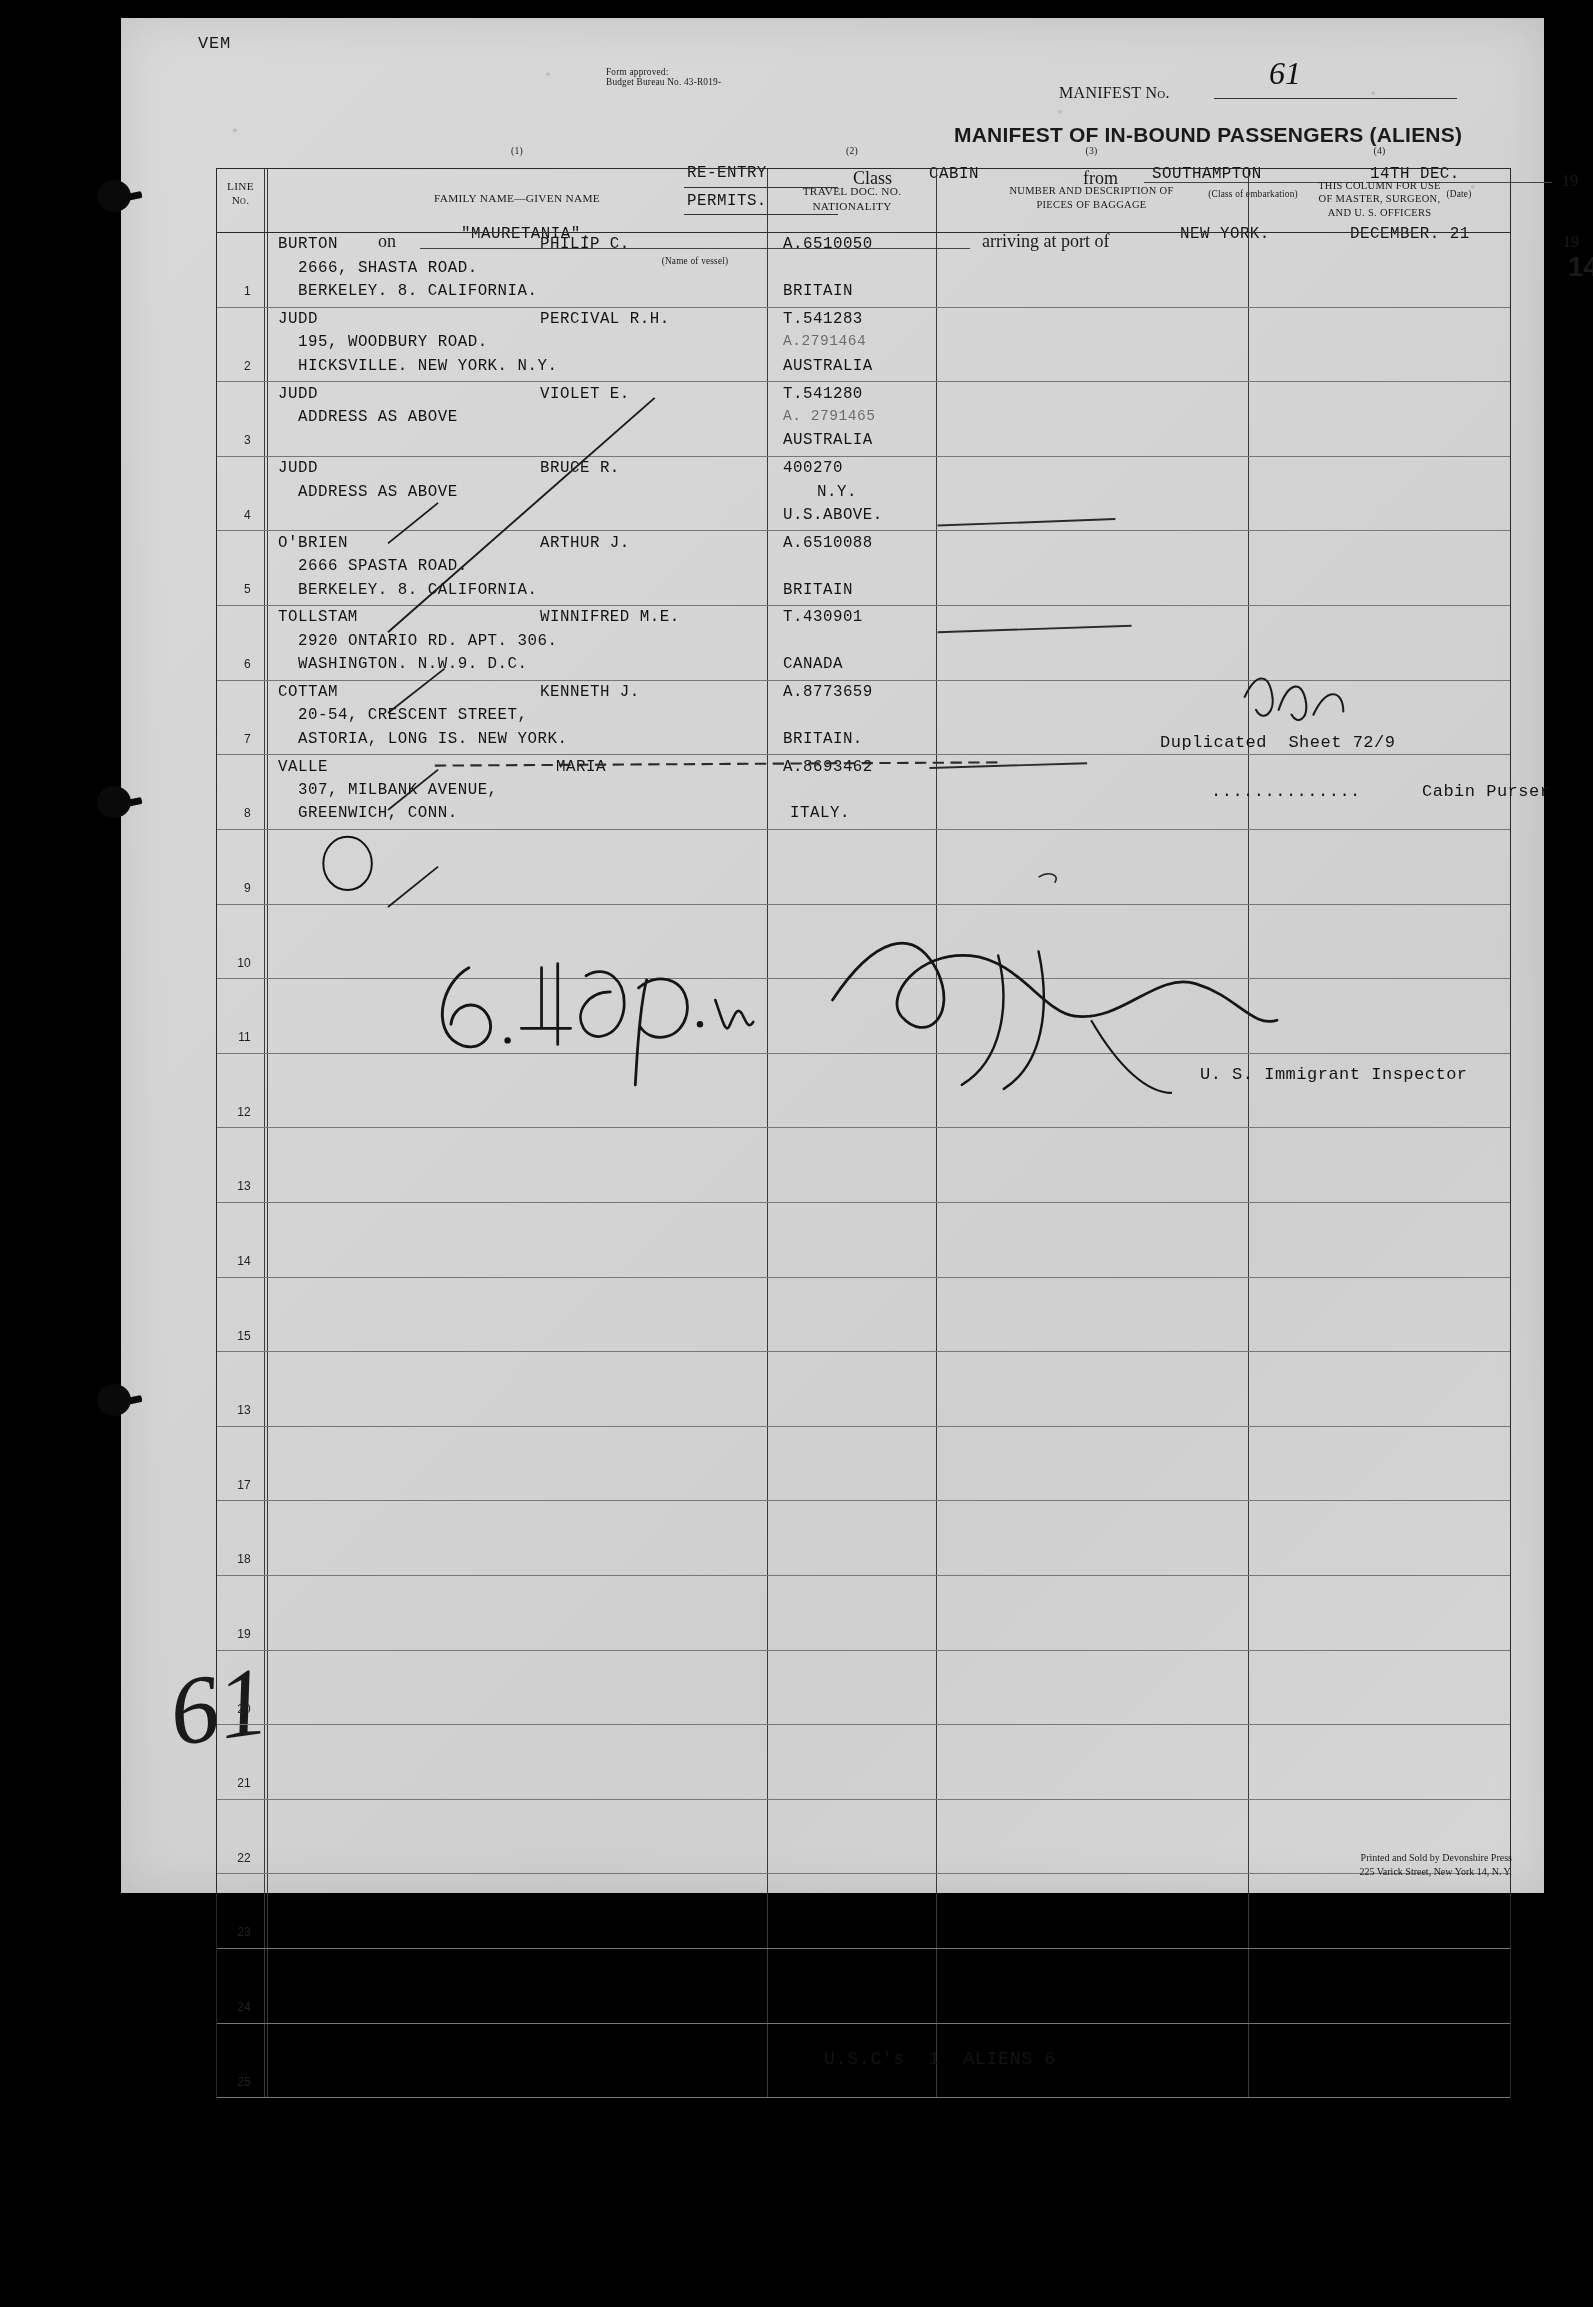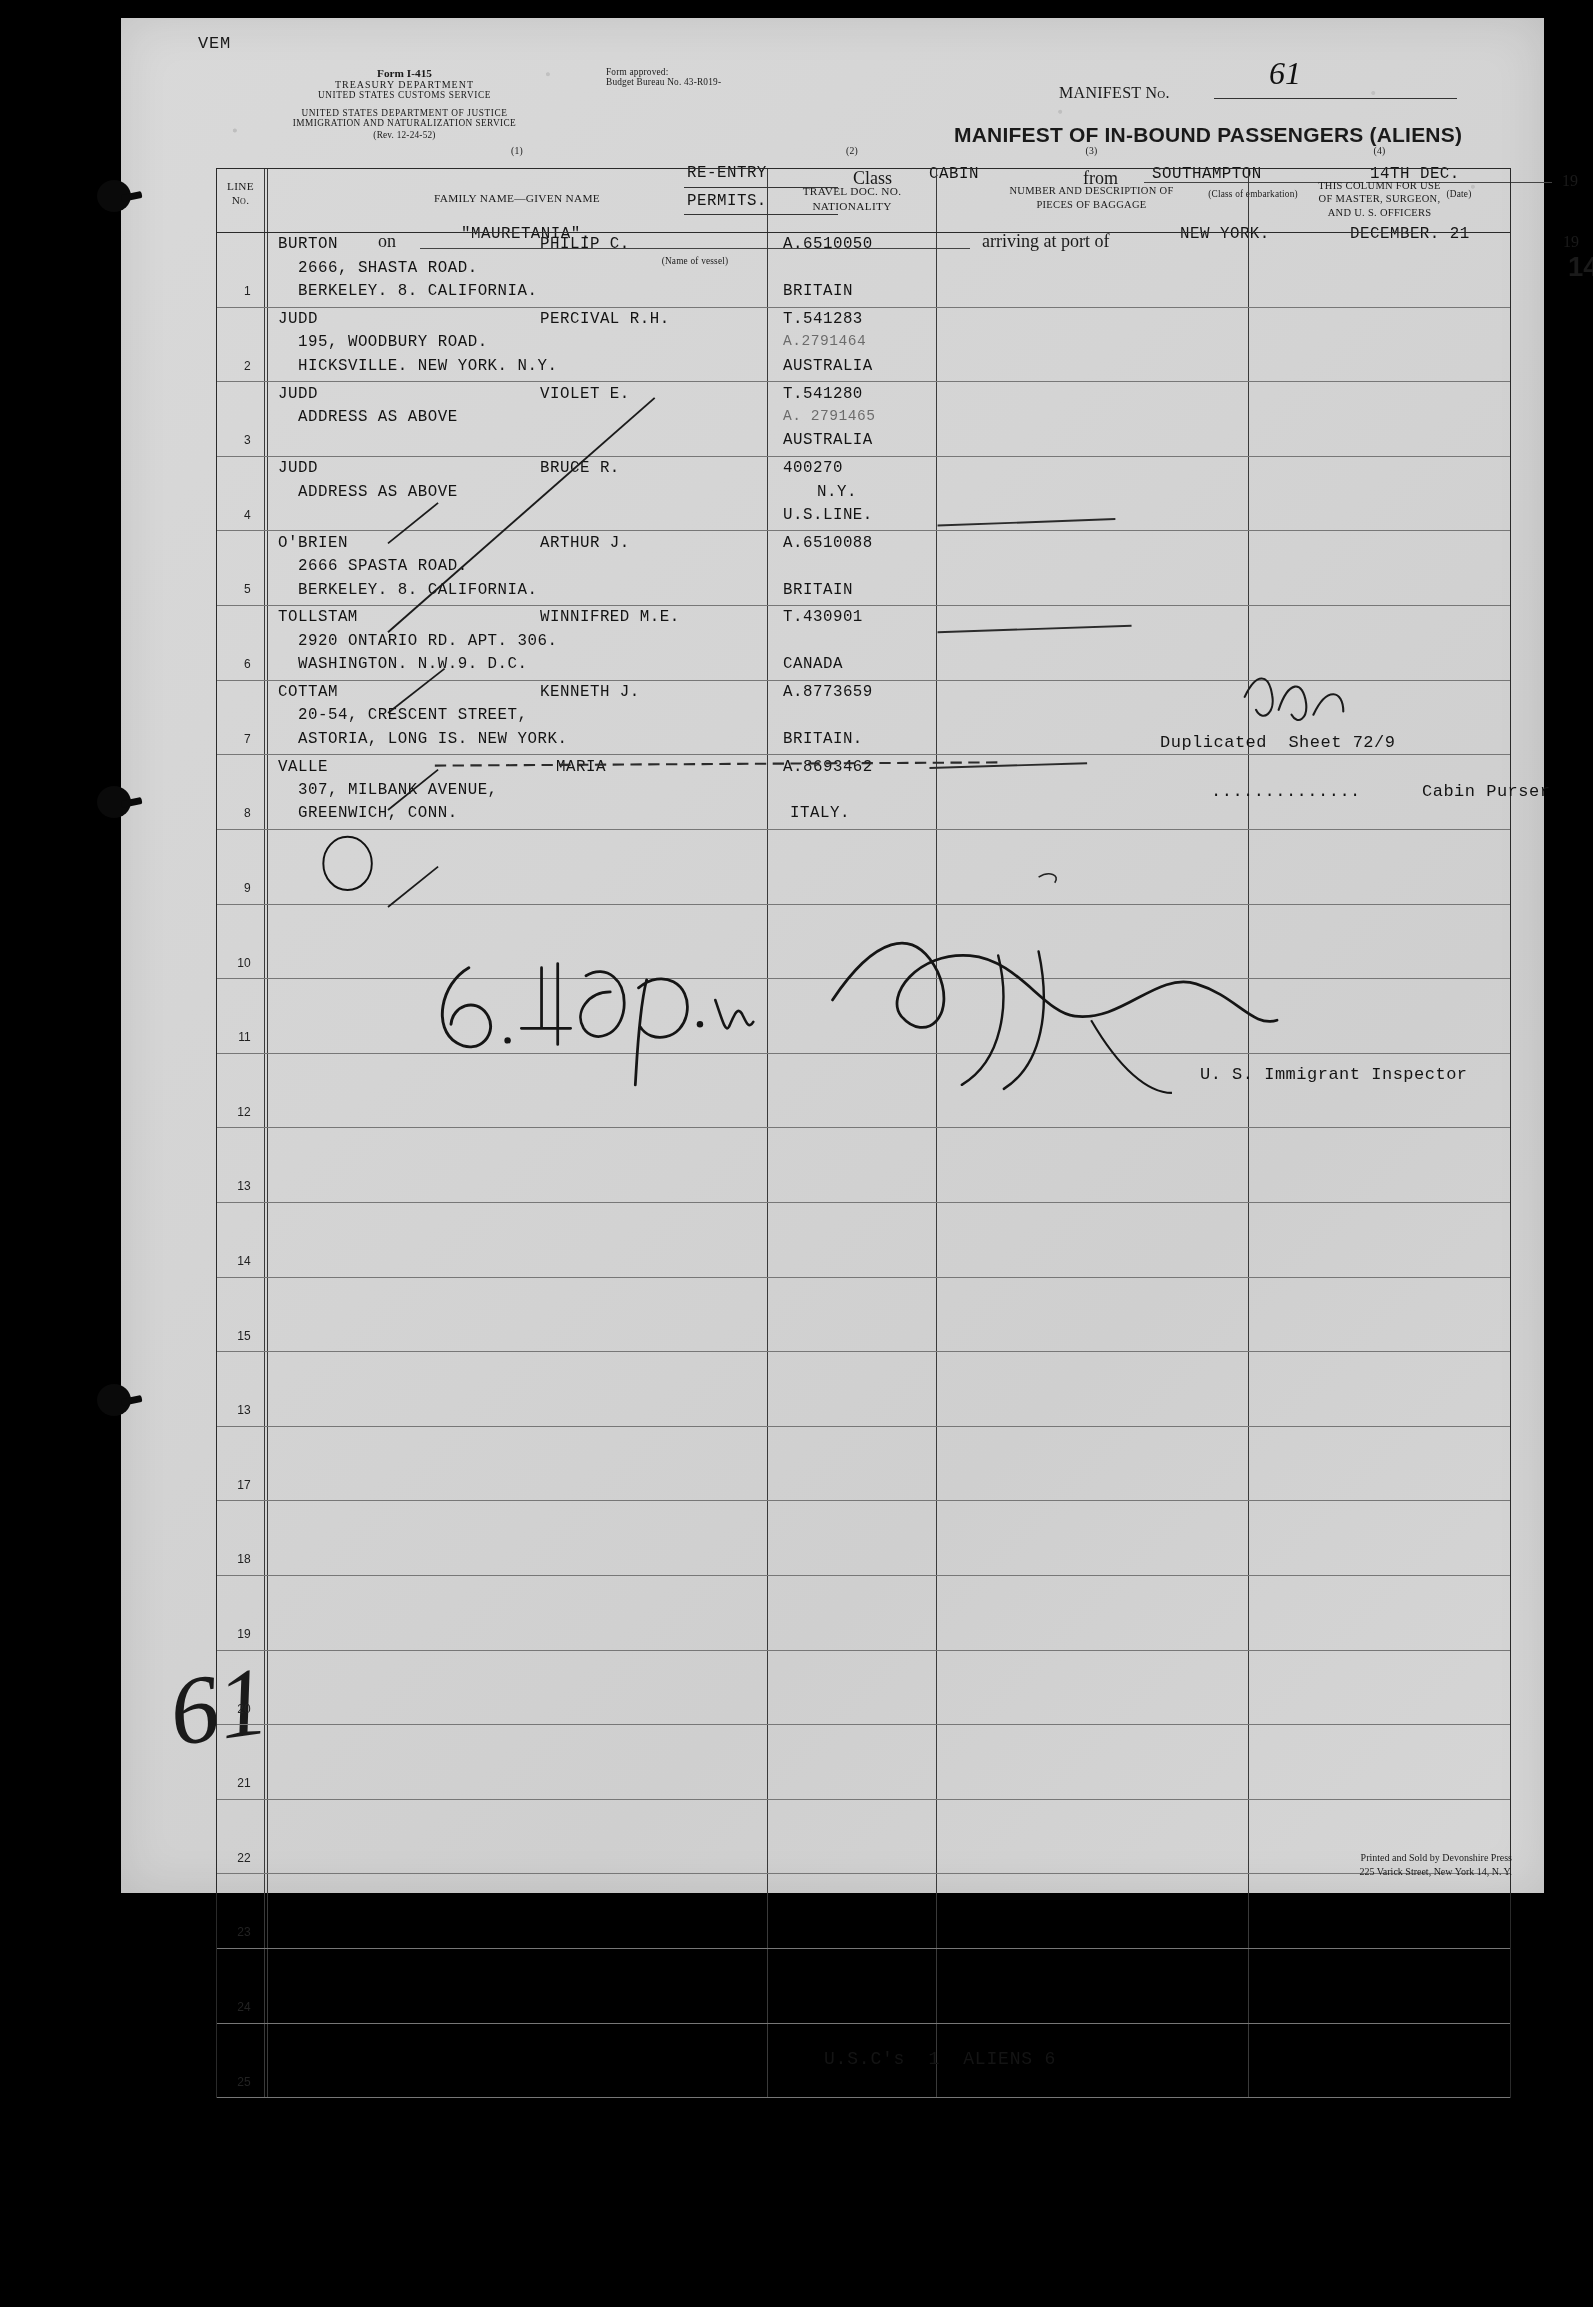--- a/index.html
+++ b/index.html
@@ -51,28 +51,20 @@
 
 <div id="page">
   <div class="noise"></div>
 
   <div class="hole" style="left:-24px;top:162px;"></div>
   <div class="hole" style="left:-24px;top:768px;"></div>
   <div class="hole" style="left:-24px;top:1366px;"></div>
 
   <div class="vem">VEM</div>
 
-  <div class="blk" style="left:162px;top:49px;width:243px;">
-    <div class="l1">Form I-415</div>
-    <div class="tiny" style="letter-spacing:1px;">TREASURY DEPARTMENT</div>
-    <div class="tiny2" style="letter-spacing:0.6px;">UNITED STATES CUSTOMS SERVICE</div>
-    <div class="tiny2" style="letter-spacing:0.6px;margin-top:8px;">UNITED STATES DEPARTMENT OF JUSTICE</div>
-    <div class="tiny2" style="letter-spacing:0.4px;">IMMIGRATION AND NATURALIZATION SERVICE</div>
-    <div class="tiny2" style="margin-top:1.6px;">(Rev. 12-24-52)</div>
-  </div>
 
   <div class="blk" style="left:485px;top:49px;width:243px;text-align:left;">
     <div class="tiny2">Form approved:</div>
     <div class="tiny2">Budget Bureau No. 43-R019-</div>
   </div>
 
   <div class="blk" style="left:938px;top:66px;width:162px;text-align:left;">
     <span class="ch1" style="font-size:16px;">MANIFEST No.</span>
   </div>
   <div style="position:absolute;left:1093px;top:49px;width:243px;border-bottom:0.8px solid #333;height:31px;"></div>
@@ -170,21 +162,21 @@
         <div class="typed" style="left:566px;top:216px;">T.541280</div>
         <div class="typed sm" style="left:566px;top:239px;opacity:.55;">A. 2791465</div>
         <div class="typed" style="left:566px;top:262px;">AUSTRALIA</div>
         <div class="hline" style="top:361px;"></div>
         <div class="linenum" style="left:9.7px;top:339px;">4</div>
         <div class="typed" style="left:61px;top:290px;">JUDD</div>
         <div class="typed" style="left:323px;top:290px;">BRUCE R.</div>
         <div class="typed" style="left:81px;top:314px;">ADDRESS AS ABOVE</div>
         <div class="typed" style="left:566px;top:290px;">400270</div>
         <div class="typed" style="left:600px;top:314px;">N.Y.</div>
-        <div class="typed" style="left:566px;top:337px;">U.S.LINE.</div>
+        <div class="typed" style="left:566px;top:337px;">U.S.ABOVE.</div>
         <div class="hline" style="top:436px;"></div>
         <div class="linenum" style="left:9.7px;top:413px;">5</div>
         <div class="typed" style="left:61px;top:365px;">O'BRIEN</div>
         <div class="typed" style="left:323px;top:365px;">ARTHUR J.</div>
         <div class="typed" style="left:81px;top:388px;">2666 SPASTA ROAD.</div>
         <div class="typed" style="left:81px;top:412px;">BERKELEY. 8. CALIFORNIA.</div>
         <div class="typed" style="left:566px;top:365px;">A.6510088</div>
         <div class="typed" style="left:566px;top:412px;">BRITAIN</div>
         <div class="hline" style="top:511px;"></div>
         <div class="linenum" style="left:9.7px;top:488px;">6</div>

